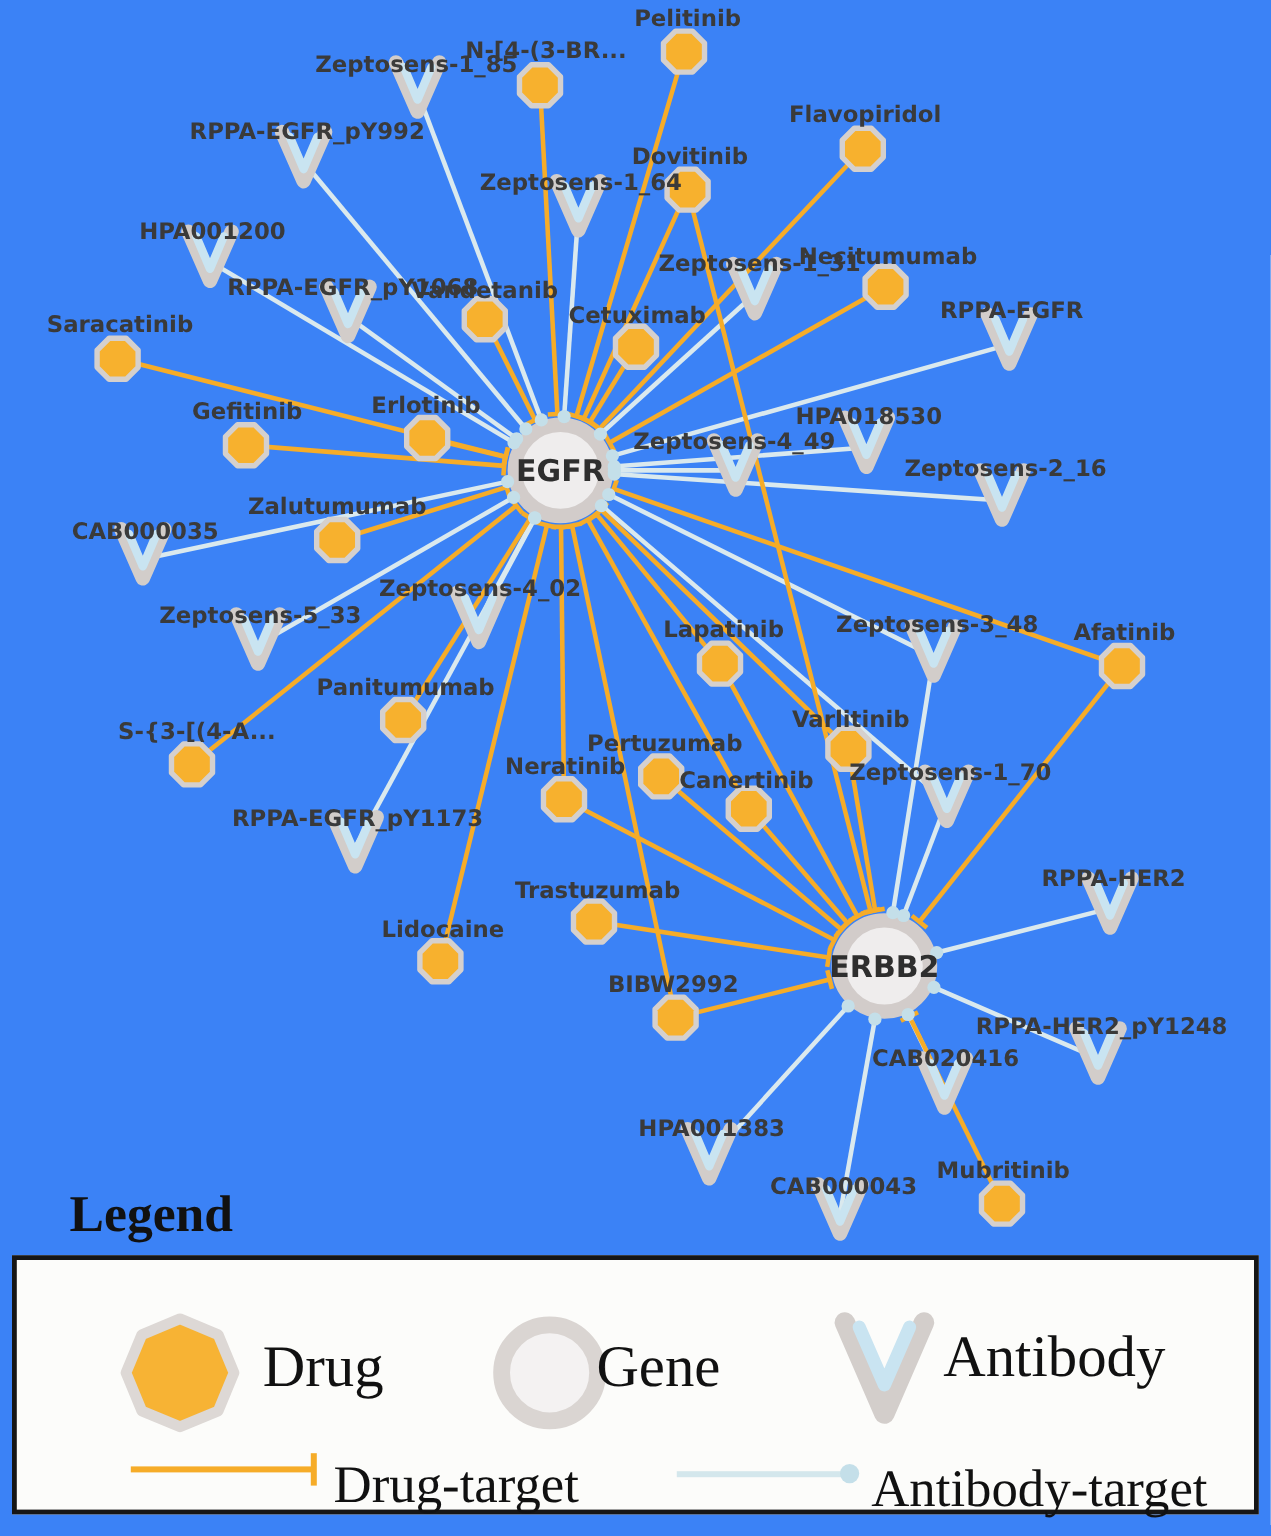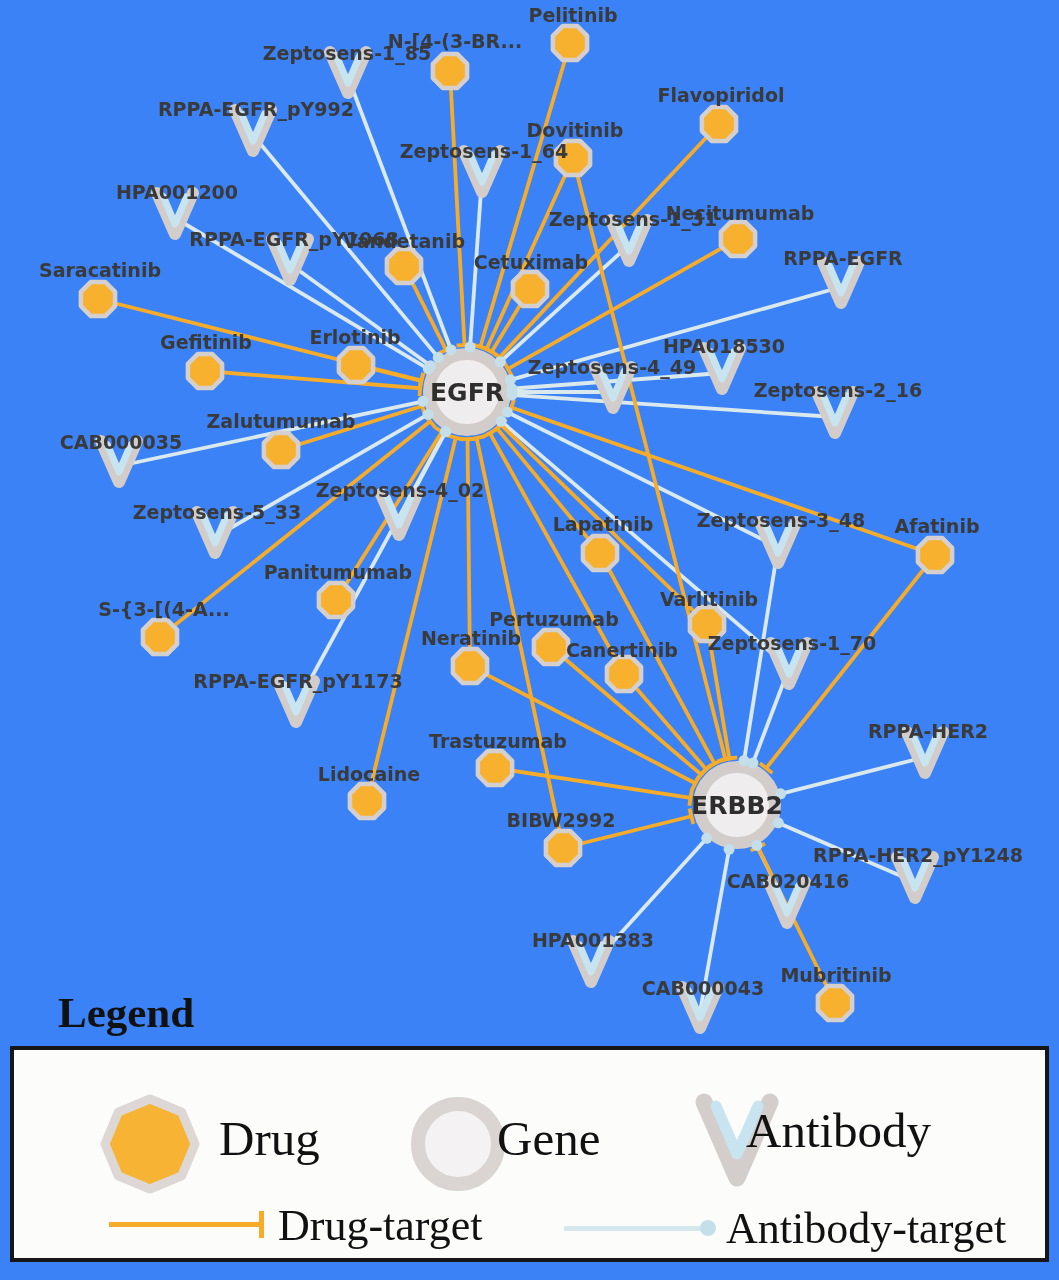--- a/index.html
+++ b/index.html
@@ -6,21 +6,21 @@
   .stage{position:relative;width:1059px;height:1280px;background:#3b82f6;overflow:hidden;
          font-family:"DejaVu Sans",sans-serif;text-decoration:underline;}
   #graph-svg{position:absolute;left:0;top:0;}
   .legend-title{position:absolute;left:14px;top:988px;font-family:"Liberation Serif",serif;
                 font-weight:bold;font-size:43px;color:#111;margin-left:44px;}
   .legend-box{position:absolute;left:10px;top:1046px;width:1031px;height:208px;
               border:4px solid #161616;background:#FCFCFA;}
   .legend-box .litem{position:absolute;}
   .lg-text{font-family:"Liberation Serif",serif;color:#111;}
   .lg-big{font-size:49px;}
-  .lg-small{font-size:44px;}
+  .lg-small{font-size:44px;margin-top:12px;}
   .line-orange{position:absolute;background:#F6AC28;}
   .line-blue{position:absolute;background:#D4E7EC;}
   .dot-blue{position:absolute;width:16px;height:16px;border-radius:50%;background:#C4DFE9;}
 </style>
 </head>
 <body>
 
 <div class="stage">
 
   <svg id="graph-svg" width="1059" height="1040" viewBox="0 0 1059 1040">
@@ -298,21 +298,21 @@
 
     <svg class="litem" style="left:392px;top:42px" width="104" height="104">
       <circle cx="52" cy="52" r="40" fill="#F4F2F2" stroke="#DAD5D2" stroke-width="14"></circle>
     </svg>
     <span class="litem lg-text lg-big" style="left:483px;top:60px">Gene</span>
 
     <svg class="litem" style="left:668px;top:28px" width="110" height="120">
       <path d="M22,24 L55,100 L88,24" fill="none" stroke="#D3CECB" stroke-width="17" stroke-linecap="round" stroke-linejoin="round"></path>
       <path d="M34,28 L55,76 L76,28" fill="none" stroke="#C9E4F1" stroke-width="11" stroke-linecap="round" stroke-linejoin="round"></path>
     </svg>
-    <span class="litem lg-text lg-big" style="left:732px;top:52px">Antibody</span>
+    <span class="litem lg-text lg-big" style="left:772px;top:52px">Antibody</span>
 
     <div class="line-orange" style="left:95px;top:172px;width:152px;height:5px"></div>
     <div class="line-orange" style="left:245px;top:161px;width:5px;height:27px"></div>
     <span class="litem lg-text lg-small" style="left:264px;top:150px">Drug-target</span>
 
     <div class="line-blue" style="left:550px;top:176px;width:142px;height:5px"></div>
     <div class="dot-blue" style="left:686px;top:170px"></div>
     <span class="litem lg-text lg-small" style="left:712px;top:153px">Antibody-target</span>
   </div>
 </div>

